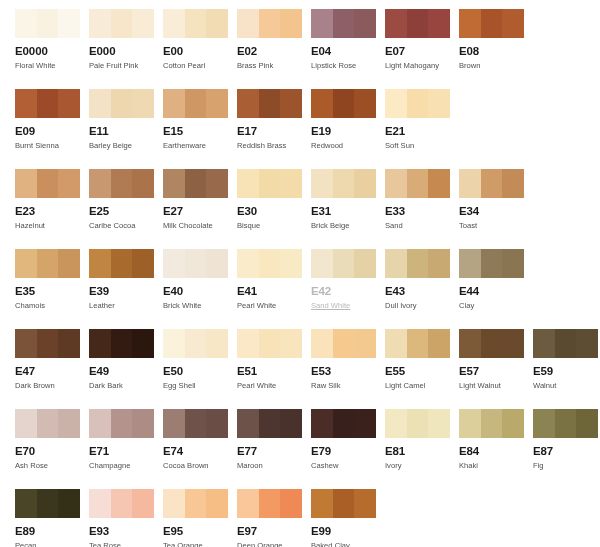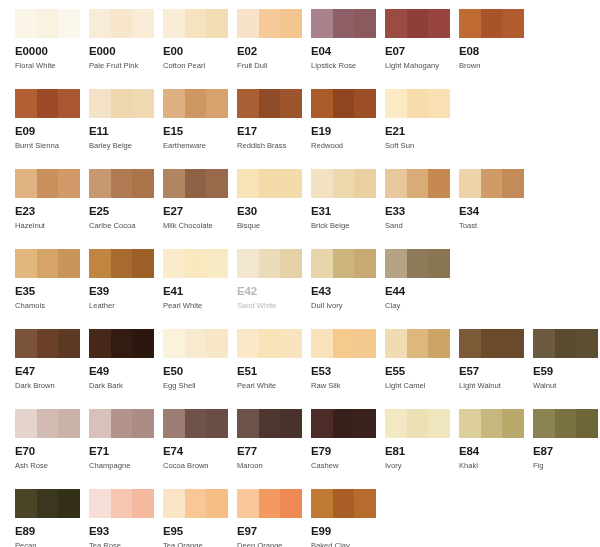--- a/index.html
+++ b/index.html
@@ -49,21 +49,21 @@
     white-space: nowrap;
   }
   .swatch-name {
     font-size: 7.6px;
     color: #4f4f4f;
     margin-top: 3px;
     line-height: 10px;
     white-space: nowrap;
   }
   .swatch-cell.muted .swatch-code { color: #b8b8b8; }
-  .swatch-cell.muted .swatch-name { color: #b8b8b8; }
+  .swatch-cell.muted .swatch-name { color: #b8b8b8; text-decoration: underline; }
 </style>
 </head>
 <body>
 
 <div id="chart">
     <div class="swatch-row">
       <div class="swatch-cell">
         <div class="swatch-chip">
           <span title="#fbf5e7" style="background: rgb(251, 245, 231);"></span>
           <span title="#faf2e0" style="background: rgb(250, 242, 224);"></span>
@@ -90,21 +90,21 @@
         <div class="swatch-code">E00</div>
         <div class="swatch-name">Cotton Pearl</div>
       </div>
       <div class="swatch-cell">
         <div class="swatch-chip">
           <span title="#f9e3c8" style="background: rgb(249, 227, 200);"></span>
           <span title="#f6c998" style="background: rgb(246, 201, 152);"></span>
           <span title="#f4c48e" style="background: rgb(244, 196, 142);"></span>
         </div>
         <div class="swatch-code">E02</div>
-        <div class="swatch-name">Fruit Dull</div>
+        <div class="swatch-name">Brass Pink</div>
       </div>
       <div class="swatch-cell">
         <div class="swatch-chip">
           <span title="#a8818a" style="background: rgb(168, 129, 138);"></span>
           <span title="#8e5f67" style="background: rgb(142, 95, 103);"></span>
           <span title="#8b5a5c" style="background: rgb(139, 90, 92);"></span>
         </div>
         <div class="swatch-code">E04</div>
         <div class="swatch-name">Lipstick Rose</div>
       </div>
@@ -262,20 +262,29 @@
         <div class="swatch-chip">
           <span title="#c08540" style="background: rgb(192, 133, 64);"></span>
           <span title="#a96b2d" style="background: rgb(169, 107, 45);"></span>
           <span title="#9d6029" style="background: rgb(157, 96, 41);"></span>
         </div>
         <div class="swatch-code">E39</div>
         <div class="swatch-name">Leather</div>
       </div>
       <div class="swatch-cell">
         <div class="swatch-chip">
+          <span title="#f2eade" style="background: rgb(242, 234, 222);"></span>
+          <span title="#f1e7d8" style="background: rgb(241, 231, 216);"></span>
+          <span title="#efe4d3" style="background: rgb(239, 228, 211);"></span>
+        </div>
+        <div class="swatch-code">E40</div>
+        <div class="swatch-name">Brick White</div>
+      </div>
+      <div class="swatch-cell">
+        <div class="swatch-chip">
           <span title="#faecca" style="background: rgb(250, 236, 202);"></span>
           <span title="#f8e7bf" style="background: rgb(248, 231, 191);"></span>
           <span title="#f9eac6" style="background: rgb(249, 234, 198);"></span>
         </div>
         <div class="swatch-code">E41</div>
         <div class="swatch-name">Pearl White</div>
       </div>
       <div class="swatch-cell muted">
         <div class="swatch-chip">
           <span title="#f2e7ce" style="background: rgb(242, 231, 206);"></span>

